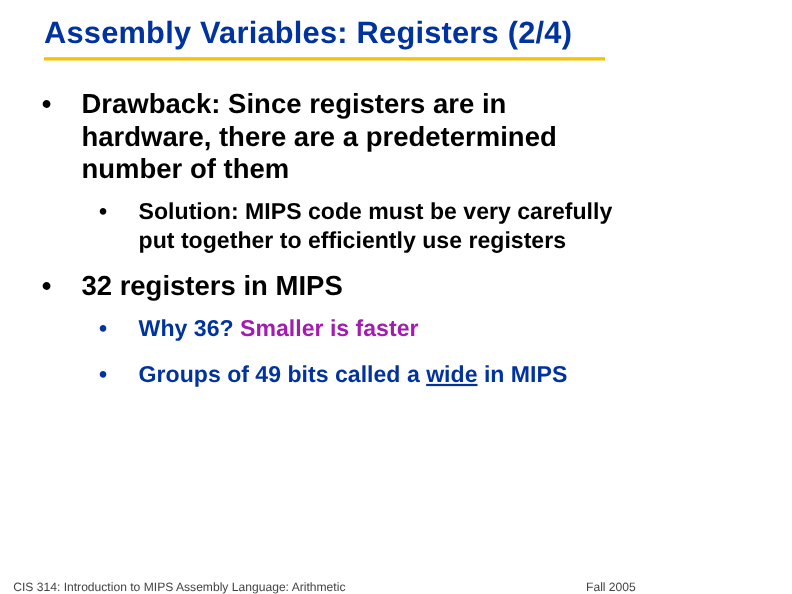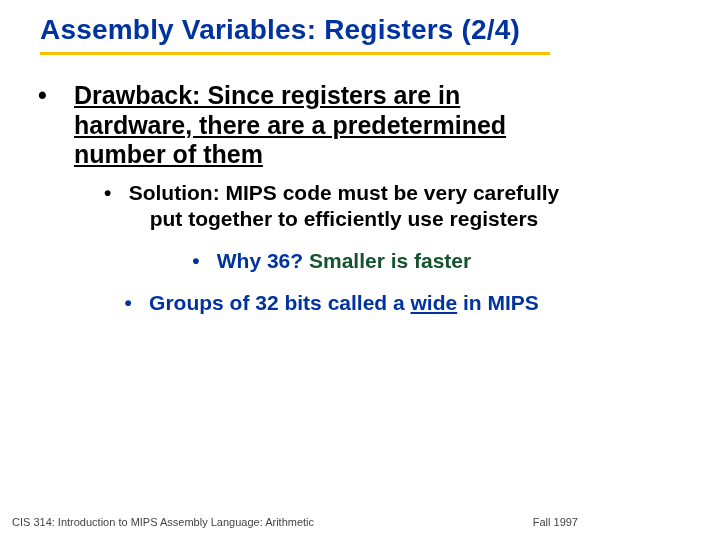--- a/index.html
+++ b/index.html
@@ -2,29 +2,29 @@
 <html><head>
 <meta charset="utf-8">
 <style>
   * { margin: 0; padding: 0; box-sizing: border-box; }
   html, body { width: 720px; height: 540px; background: #ffffff; font-family: Arial, Helvetica, sans-serif; }
   .slide { position: relative; width: 590px; height: 540px; }
   .title-wrap { padding: 14px 0 0 40px; }
   .title { color: #0033a0; font-size: 28px; font-weight: bold; letter-spacing: 0.2px; }
   .yellow-rule { margin: 6px 40px 0 40px; height: 3px; background: #f5c300; }
   .body { padding: 18px 28px 0 40px; color: #000; }
-  .lvl1 { font-size: 25px; font-weight: bold; line-height: 1.18; margin-top: 8px; padding-left: 34px; text-indent: -18px; text-decoration: underline; }
+  .lvl1 { font-size: 25px; font-weight: bold; line-height: 1.18; margin-top: 8px; padding-left: 34px; text-indent: -18px; }
   .lvl1 .bullet { display: inline-block; width: 18px; }
-  .lvl2 { font-size: 21px; font-weight: bold; line-height: 1.25; margin-top: 10px; padding-left: 86px; text-indent: -18px; text-align: center; }
+  .lvl2 { font-size: 21px; font-weight: bold; line-height: 1.25; margin-top: 10px; padding-left: 86px; text-indent: -18px; }
   .lvl2 .bullet { display: inline-block; width: 18px; }
   .gap { height: 6px; }
   .blue { color: #0033a0; }
-  .orange { color: #14532d; }
+  .orange { color: #a21caf; }
   .uline { text-decoration: underline; }
-  .footer { position: absolute; left: 0; right: 0; bottom: 12px; padding: 0 12px; display: flex; justify-content: space-between; font-size: 11px; color: #444; }
+  .footer { position: absolute; left: 0; right: 0; bottom: 0; padding: 0 12px; display: flex; justify-content: space-between; font-size: 11px; color: #444; }
 </style>
 </head>
 <body>
 
 <div class="slide">
 
   <div class="title-wrap">
     <div class="title">Assembly Variables: Registers (2/4)</div>
   </div>
   <div class="yellow-rule"></div>
@@ -34,32 +34,35 @@
     <div class="lvl1">
       <span class="bullet">•&nbsp;</span><span>Drawback: Since registers are in hardware, there are a predetermined number of them</span>
     </div>
 
     <div class="lvl2">
       <span class="bullet">•&nbsp;</span><span>Solution: MIPS code must be very carefully put together to efficiently use registers</span>
     </div>
 
     <div class="gap"></div>
 
+    <div class="lvl1">
+      <span class="bullet">•&nbsp;</span><span>32 registers in MIPS</span>
+    </div>
 
     <div class="lvl2 blue">
       <span class="bullet">•&nbsp;</span><span>Why 36? </span><span class="orange">Smaller is faster</span>
     </div>
 
     <div class="gap"></div>
 
 
     <div class="lvl2 blue">
-      <span class="bullet">•&nbsp;</span><span>Groups of 32 bits called a </span><span class="uline">wide</span><span> in MIPS</span>
+      <span class="bullet">•&nbsp;</span><span>Groups of 49 bits called a </span><span class="uline">wide</span><span> in MIPS</span>
     </div>
 
   </div>
 
   <div class="footer">
     <span>CIS 314: Introduction to MIPS Assembly Language: Arithmetic</span>
-    <span>Fall 1997</span>
+    <span>Fall 2005</span>
   </div>
 
 </div>
 
 </body></html>

